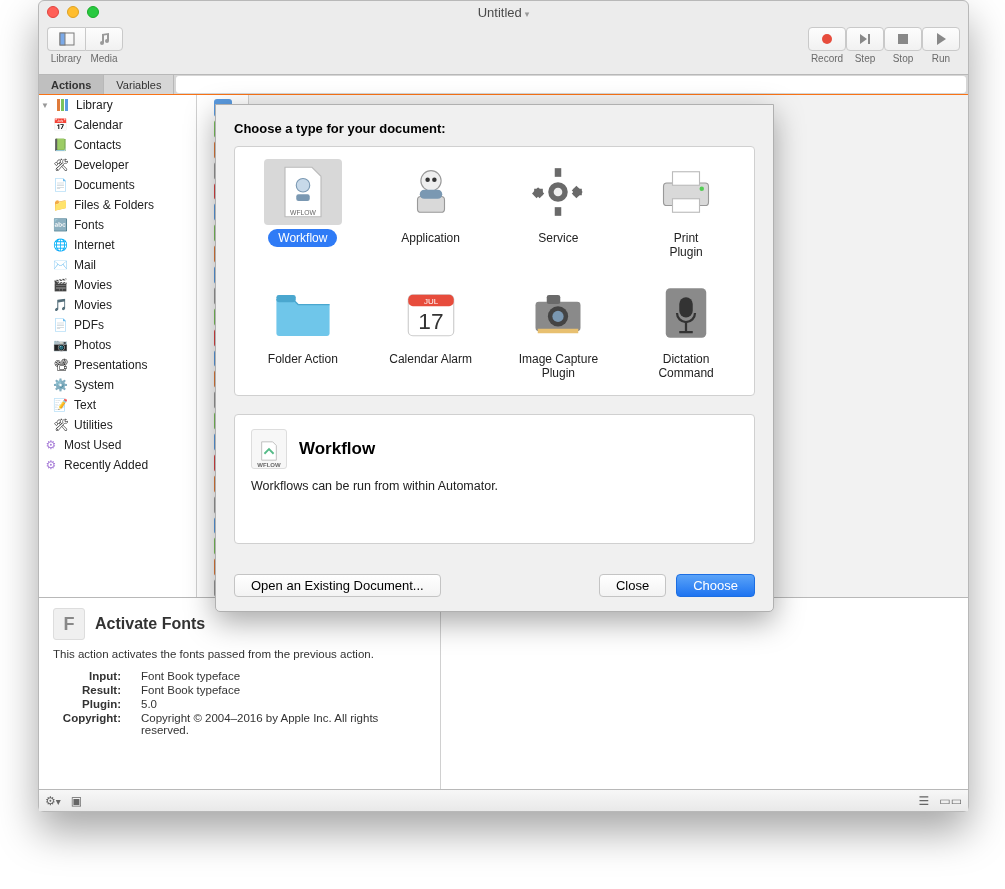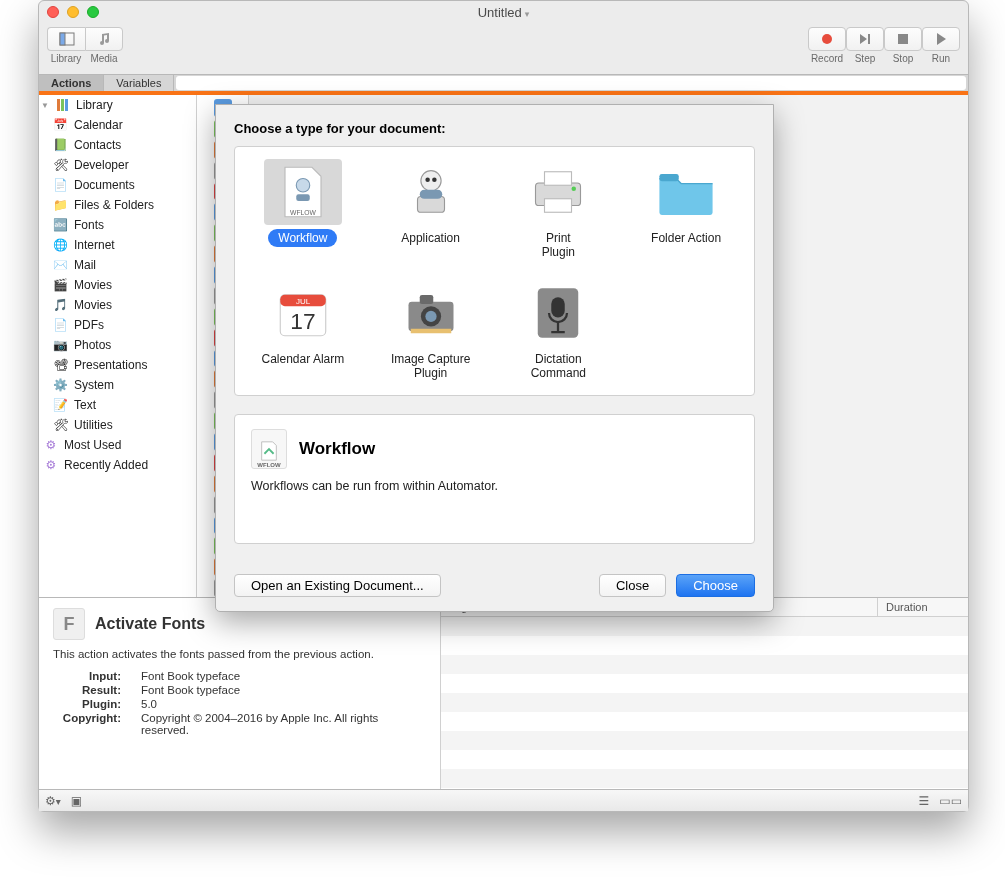--- a/index.html
+++ b/index.html
@@ -24,21 +24,21 @@
 .toolbar { height: 52px; display:flex; align-items:flex-start; padding: 4px 8px 0; border-bottom:1px solid #b8b8b8; }
 .tool-group { display:flex; gap:0; }
 .tool-btn { display:flex; flex-direction:column; align-items:center; font-size:10px; color:#6a6a6a; }
 .tool-btn .ic { width:38px; height:24px; background:linear-gradient(#fdfdfd,#f1f1f1); border:1px solid #c9c9c9; border-radius:4px; display:flex; align-items:center; justify-content:center; margin-bottom:2px; }
 .tool-btn .ic svg { width:16px; height:16px; fill:#777; }
 .tool-group.joined .tool-btn:first-child .ic { border-radius:4px 0 0 4px; border-right:none; }
 .tool-group.joined .tool-btn:last-child .ic { border-radius:0 4px 4px 0; }
 .toolbar-spacer { flex:1; }
 .rec-dot { width:10px; height:10px; border-radius:50%; background:#e74c3c; }
 
-.segbar { height:20px; display:flex; align-items:stretch; border-bottom:4px solid #f97316; background:#d6d6d6; }
+.segbar { height:20px; display:flex; align-items:stretch; border-bottom:1px solid #f97316; background:#d6d6d6; }
 .segbtn { font-size:11px; padding:0 12px; display:flex; align-items:center; border-right:1px solid #b8b8b8; color:#333; }
 .segbtn.active { background:#bfbfbf; font-weight:600; }
 .seg-search { flex:1; background:#fff; margin:1px 2px; border-radius:3px; }
 
 .body { flex:1; display:flex; overflow:hidden; }
 .sidebar { width:158px; background:#fff; border-right:1px solid #d0d0d0; overflow-y:auto; font-size:12px; }
 .sidebar-row { display:flex; align-items:center; padding:2px 4px 2px 14px; gap:5px; }
 .sidebar-row.root { padding-left:2px; }
 .disclosure { font-size:8px; color:#999; width:9px; display:inline-block; }
 .side-ic { width:16px; height:16px; display:flex; align-items:center; justify-content:center; font-size:12px; }
@@ -314,27 +314,20 @@
           <div class="info-row">
             <div class="k">Plugin:</div>
             <div class="v">5.0</div>
           </div>
           <div class="info-row">
             <div class="k">Copyright:</div>
             <div class="v">Copyright © 2004–2016 by Apple Inc. All rights reserved.</div>
           </div>
         </div>
     </div>
-    <div class="log-panel">
-      <div class="log-head">
-        <div class="col log">Log</div>
-        <div class="col dur">Duration</div>
-      </div>
-      <div class="log-rows"></div>
-    </div>
   </div>
 
   <div class="statusbar">
     <span>⚙︎<small>▾</small></span>
     <span>▣</span>
     <div class="right">
       <span>☰</span>
       <span>▭▭</span>
     </div>
   </div>
@@ -359,20 +352,41 @@
         <div class="gic">
           <svg width="50" height="54" viewBox="0 0 40 48">
             <rect x="8" y="28" width="24" height="14" rx="3" fill="#d9d9d9" stroke="#999"></rect>
             <circle cx="20" cy="14" r="9" fill="#eee" stroke="#999"></circle>
             <circle cx="17" cy="13" r="2" fill="#333"></circle>
             <circle cx="23" cy="13" r="2" fill="#333"></circle>
             <rect x="10" y="22" width="20" height="8" rx="4" fill="#7a98b2"></rect>
           </svg>
         </div>
         <div class="cap">Application</div>
+      </div>
+      <div class="type-item">
+        <div class="gic">
+          <svg width="52" height="52" viewBox="0 0 48 48">
+            <g fill="#6a6a6a">
+              <circle cx="24" cy="24" r="9"></circle>
+              <g transform="translate(24,24)">
+                <rect x="-3" y="-22" width="6" height="8"></rect>
+                <rect x="-3" y="14" width="6" height="8"></rect>
+                <rect x="14" y="-3" width="8" height="6"></rect>
+                <rect x="-22" y="-3" width="8" height="6"></rect>
+                <rect x="10" y="-16" width="6" height="8" transform="rotate(45)"></rect>
+                <rect x="-16" y="10" width="6" height="8" transform="rotate(45)"></rect>
+                <rect x="10" y="8" width="6" height="8" transform="rotate(-45)"></rect>
+                <rect x="-16" y="-16" width="6" height="8" transform="rotate(-45)"></rect>
+              </g>
+            </g>
+            <circle cx="24" cy="24" r="4" fill="#eee"></circle>
+          </svg>
+        </div>
+        <div class="cap">Service</div>
       </div>
       <div class="type-item">
         <div class="gic">
           <svg width="54" height="50" viewBox="0 0 48 44">
             <rect x="4" y="14" width="40" height="20" rx="3" fill="#d9d9d9" stroke="#999"></rect>
             <rect x="12" y="4" width="24" height="12" fill="#fff" stroke="#bbb"></rect>
             <rect x="12" y="28" width="24" height="12" fill="#fff" stroke="#bbb"></rect>
             <circle cx="38" cy="19" r="2" fill="#5c5"></circle>
           </svg>
         </div>

